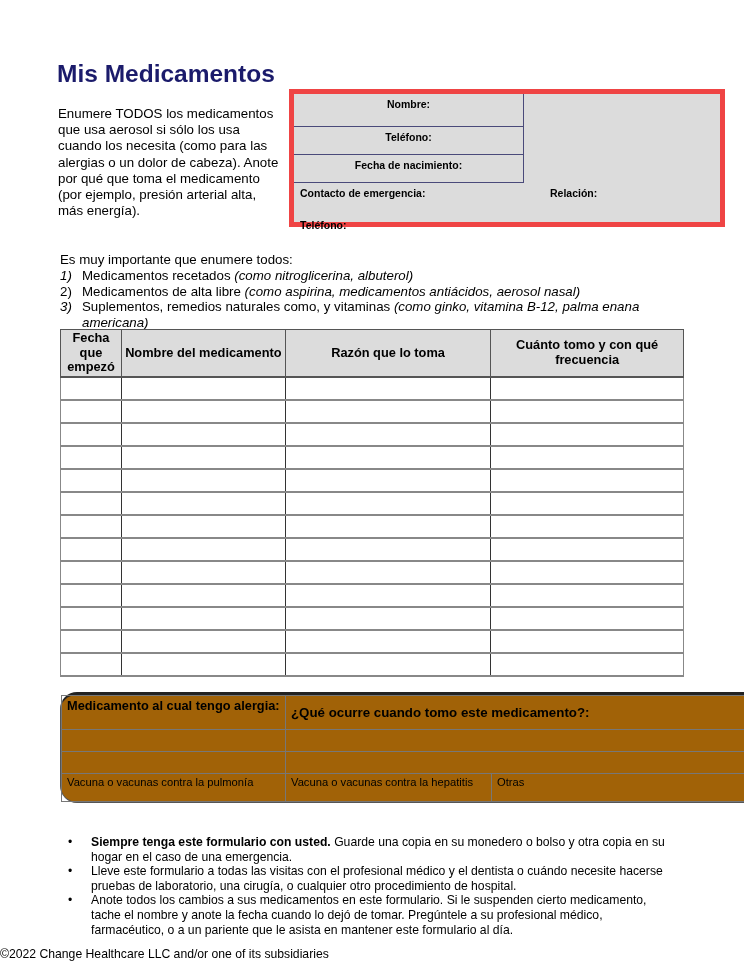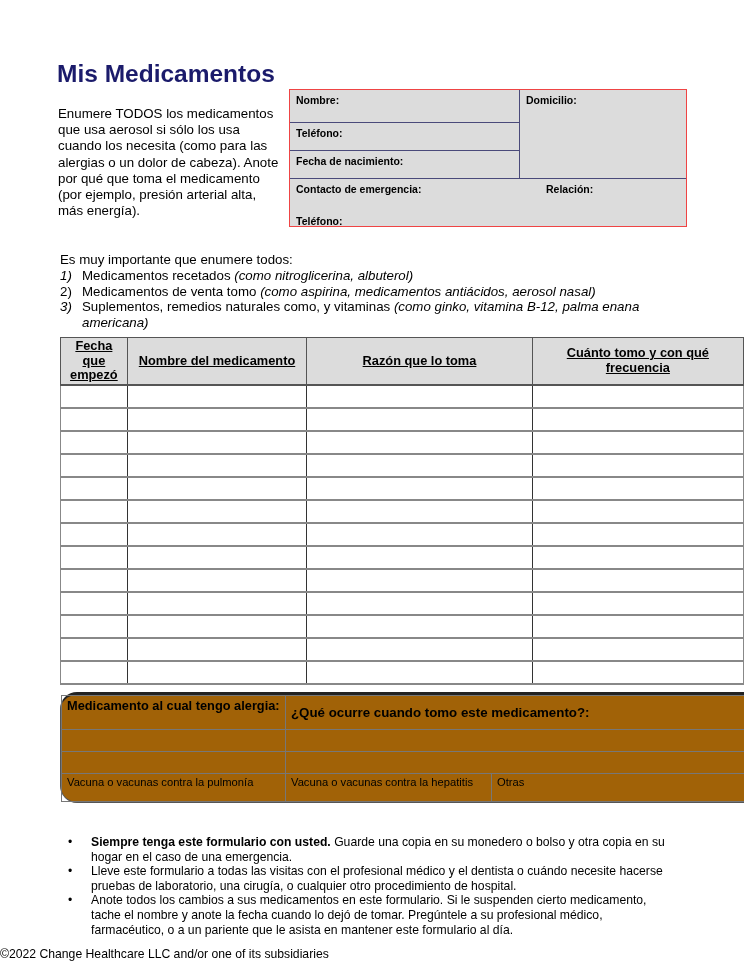--- a/index.html
+++ b/index.html
@@ -1,36 +1,36 @@
 <!DOCTYPE html>
 <html><head>
 <meta charset="utf-8">
 <style>
   html, body { margin: 0; padding: 0; background: #ffffff; }
   body { width: 744px; height: 963px; position: relative; overflow: hidden;
          font-family: "Liberation Sans", sans-serif; color: #000; }
   .title { position: absolute; left: 57px; top: 60px; font-size: 24.5px; font-weight: bold;
            color: #1b1b6b; margin: 0; letter-spacing: 0; }
   .intro { position: absolute; left: 58px; top: 106px; width: 225px; font-size: 13.3px; line-height: 16.2px; }
-  .patient { position: absolute; left: 289px; top: 89px; width: 398px; height: 138px;
-             border: 1px solid #ef4444; background: #dcdcdc; box-sizing: border-box; }
+  .patient { position: absolute; left: 289px; top: 89px; width: 436px; height: 138px;
+             border: 5px solid #ef4444; background: #dcdcdc; box-sizing: border-box; text-align: center; }
   .patient .cell { position: absolute; box-sizing: border-box; font-size: 10.5px; font-weight: bold; padding: 4px 6px; }
   .p-nombre { left: 0; top: 0; width: 230px; height: 33px; border-bottom: 1.5px solid #4a4a7a; border-right: 1.5px solid #4a4a7a; }
   .p-tel1 { left: 0; top: 33px; width: 230px; height: 28px; border-bottom: 1.5px solid #4a4a7a; border-right: 1.5px solid #4a4a7a; }
   .p-fecha { left: 0; top: 61px; width: 230px; height: 28px; border-bottom: 1.5px solid #4a4a7a; border-right: 1.5px solid #4a4a7a; }
   .p-domicilio { left: 230px; top: 0; width: 166px; height: 89px; border-bottom: 1.5px solid #4a4a7a; }
   .p-contacto { left: 0; top: 89px; width: 396px; height: 47px; }
   .p-contacto .lbl { position: absolute; font-size: 10.5px; font-weight: bold; }
   .important { position: absolute; left: 60px; top: 252px; font-size: 13.3px; line-height: 15.8px; width: 640px; }
   .important ol { list-style: none; margin: 0; padding: 0; }
   .important li { position: relative; padding-left: 22px; }
   .important li .num { position: absolute; left: 0; }
   .important .ex { font-style: italic; }
   table { border-collapse: collapse; }
-  .meds { position: absolute; left: 60px; top: 337px; width: 684px; text-decoration: underline; }
+  .meds { position: absolute; left: 60px; top: 329px; width: 624px; }
   .meds th { background: #dcdcdc; font-size: 12.8px; font-weight: bold; text-align: center; line-height: 14.5px;
              border: 1px solid #555; border-bottom: 2px solid #555; padding: 1px 2px; height: 42px; }
   .meds td { border-left: 1px solid #333; border-right: 1px solid #333; border-bottom: 2px solid #888; height: 21px; padding: 0; }
   .meds td:first-child { border-left: 1.5px solid #888; }
   .meds td:last-child { border-right: 1.5px solid #888; }
   .allergy { position: absolute; left: 60px; top: 692px; width: 711px; background: #a16207; border-top: 3px solid #222;
              border-left: 1px solid #555; border-right: 1px solid #555; border-bottom: 1px solid #555; box-sizing: border-box; border-radius: 17px; }
   .allergy table { width: 100%; }
   .allergy td { border: 1px solid #777; font-size: 12.8px; vertical-align: top; padding: 2px 5px; }
   .allergy .hdr td { font-weight: bold; height: 29px; }
@@ -55,38 +55,35 @@
 <div class="patient">
   <div class="cell p-nombre">
     <span>Nombre:</span>
   </div>
   <div class="cell p-tel1">
     <span>Teléfono:</span>
   </div>
   <div class="cell p-fecha">
     <span>Fecha de nacimiento:</span>
   </div>
-  <div class="cell p-domicilio">
-    <span>Domicilio:</span>
-  </div>
   <div class="cell p-contacto">
     <span class="lbl" style="left:6px;top:4px;">Contacto de emergencia:</span>
     <span class="lbl" style="left:256px;top:4px;">Relación:</span>
     <span class="lbl" style="left:6px;top:36px;">Teléfono:</span>
   </div>
 </div>
 
 <div class="important">
   <div>Es muy importante que enumere todos:</div>
   <ol>
     <li>
       <span class="num ex">1)</span><span>Medicamentos recetados </span><span class="ex">(como nitroglicerina, albuterol)</span>
     </li>
     <li>
-      <span class="num">2)</span><span>Medicamentos de venta tomo </span><span class="ex">(como aspirina, medicamentos antiácidos, aerosol nasal)</span>
+      <span class="num">2)</span><span>Medicamentos de alta libre </span><span class="ex">(como aspirina, medicamentos antiácidos, aerosol nasal)</span>
     </li>
     <li>
       <span class="num ex">3)</span><span>Suplementos, remedios naturales como, y vitaminas </span><span class="ex">(como ginko, vitamina B-12, palma enana americana)</span>
     </li>
   </ol>
 </div>
 
 <table class="meds">
   <colgroup>
     <col style="width:61px">

